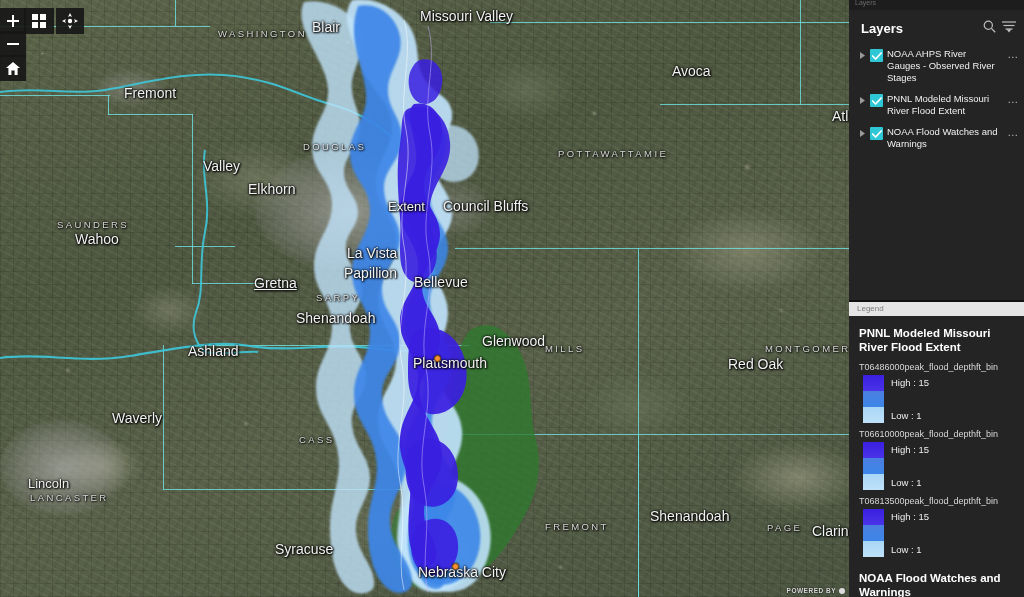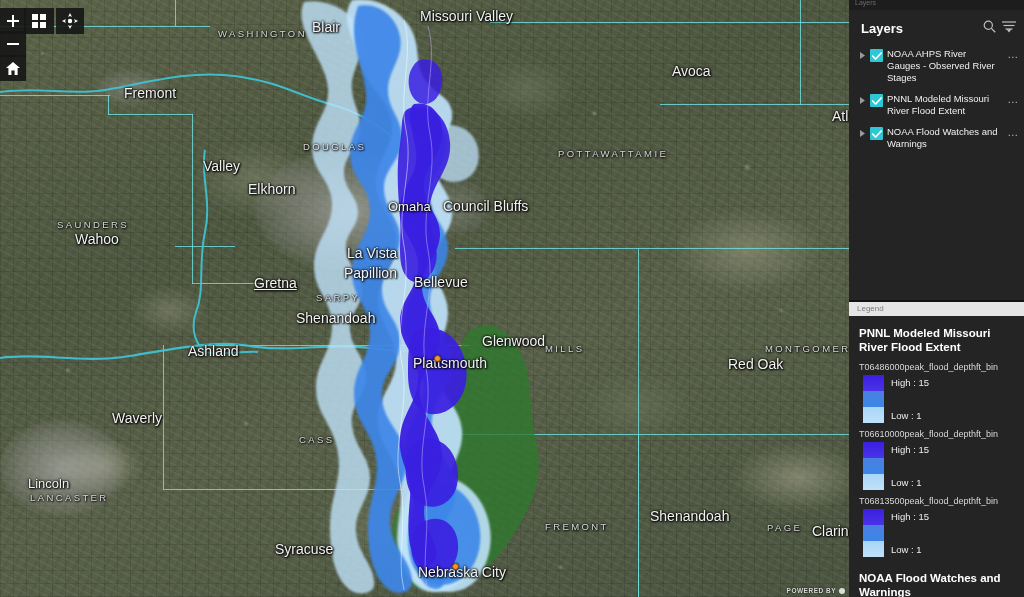--- a/index.html
+++ b/index.html
@@ -311,21 +311,21 @@
         <div class="maplabel county" style="left: 218px; top: 28px;">WASHINGTON</div>
         <div class="maplabel city" style="left: 312px; top: 19px;">Blair</div>
         <div class="maplabel city" style="left: 420px; top: 8px;">Missouri Valley</div>
         <div class="maplabel city" style="left: 124px; top: 85px;">Fremont</div>
         <div class="maplabel city" style="left: 672px; top: 63px;">Avoca</div>
         <div class="maplabel city" style="left: 832px; top: 108px;">Atlantic</div>
         <div class="maplabel county" style="left: 558px; top: 148px;">POTTAWATTAMIE</div>
         <div class="maplabel county" style="left: 303px; top: 141px;">DOUGLAS</div>
         <div class="maplabel city" style="left: 203px; top: 158px;">Valley</div>
         <div class="maplabel city" style="left: 248px; top: 181px;">Elkhorn</div>
-        <div class="maplabel bigcity" style="left: 388px; top: 199px;">Omaha</div>
+        <div class="maplabel bigcity" style="left: 388px; top: 199px;">Extent</div>
         <div class="maplabel city" style="left: 443px; top: 198px;">Council Bluffs</div>
         <div class="maplabel county" style="left: 57px; top: 219px;">SAUNDERS</div>
         <div class="maplabel city" style="left: 75px; top: 231px;">Wahoo</div>
         <div class="maplabel city" style="left: 347px; top: 245px;">La Vista</div>
         <div class="maplabel city" style="left: 344px; top: 265px;">Papillion</div>
         <div class="maplabel city" style="left: 254px; top: 275px; text-decoration: underline;">Gretna</div>
         <div class="maplabel city" style="left: 414px; top: 274px;">Bellevue</div>
         <div class="maplabel county" style="left: 316px; top: 292px;">SARPY</div>
         <div class="maplabel city" style="left: 296px; top: 310px;">Shenandoah</div>
         <div class="maplabel city" style="left: 188px; top: 343px;">Ashland</div>

